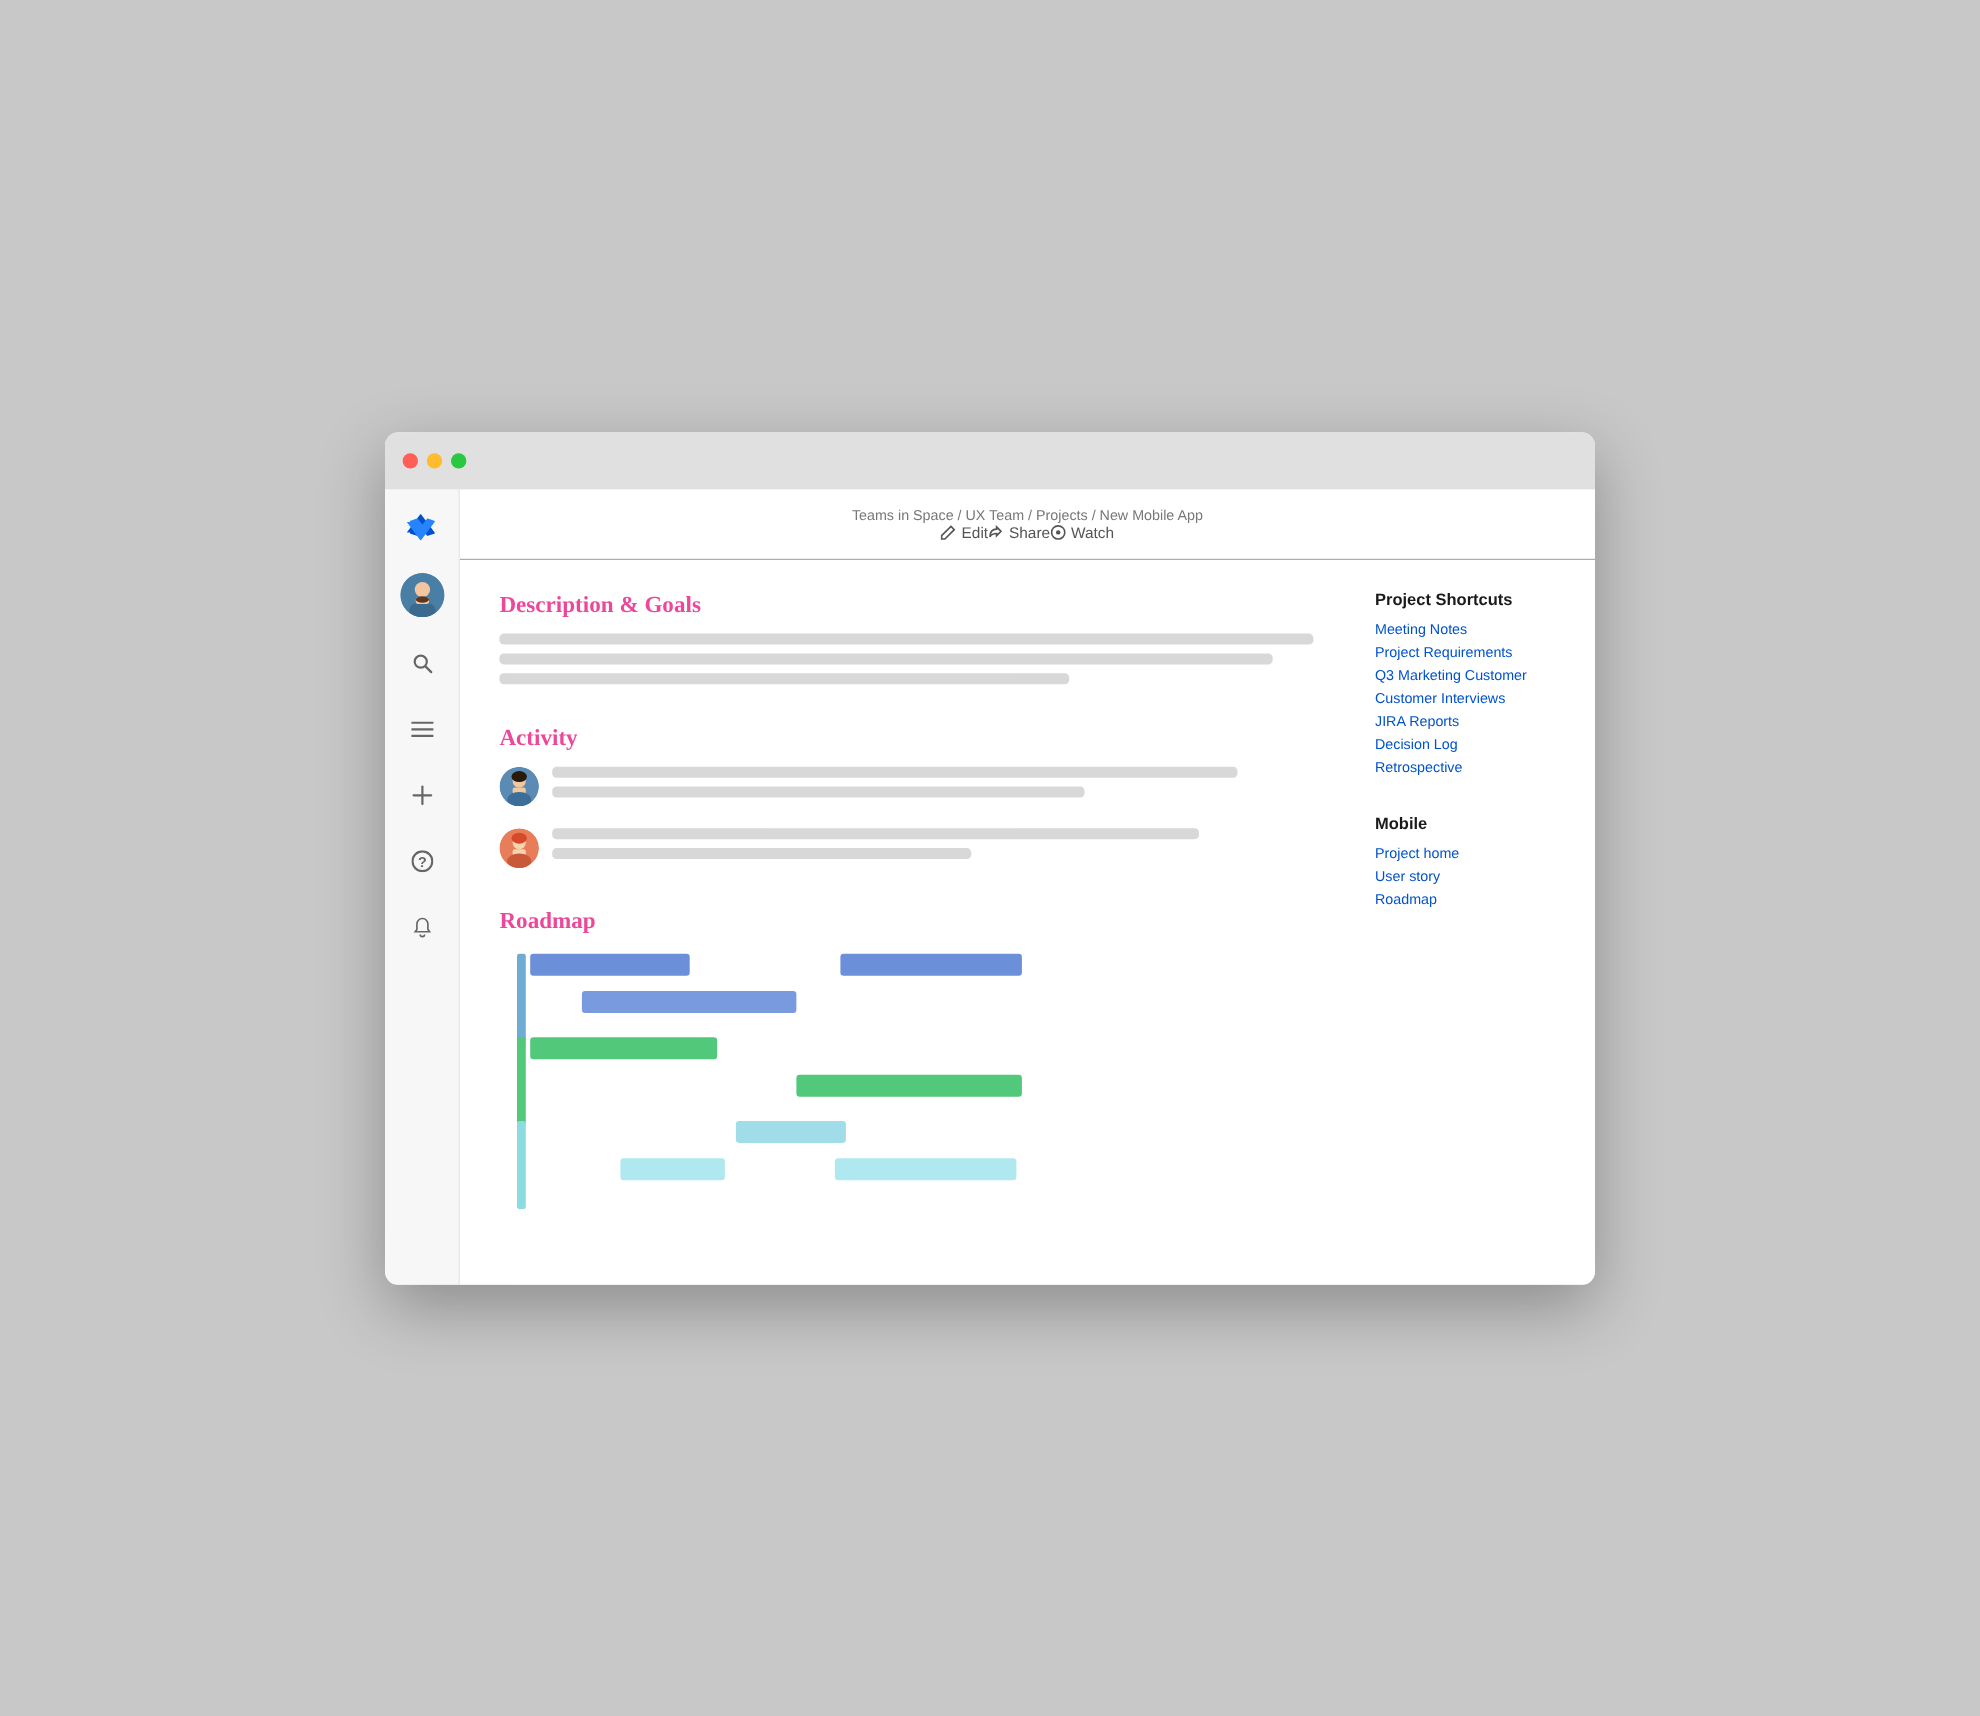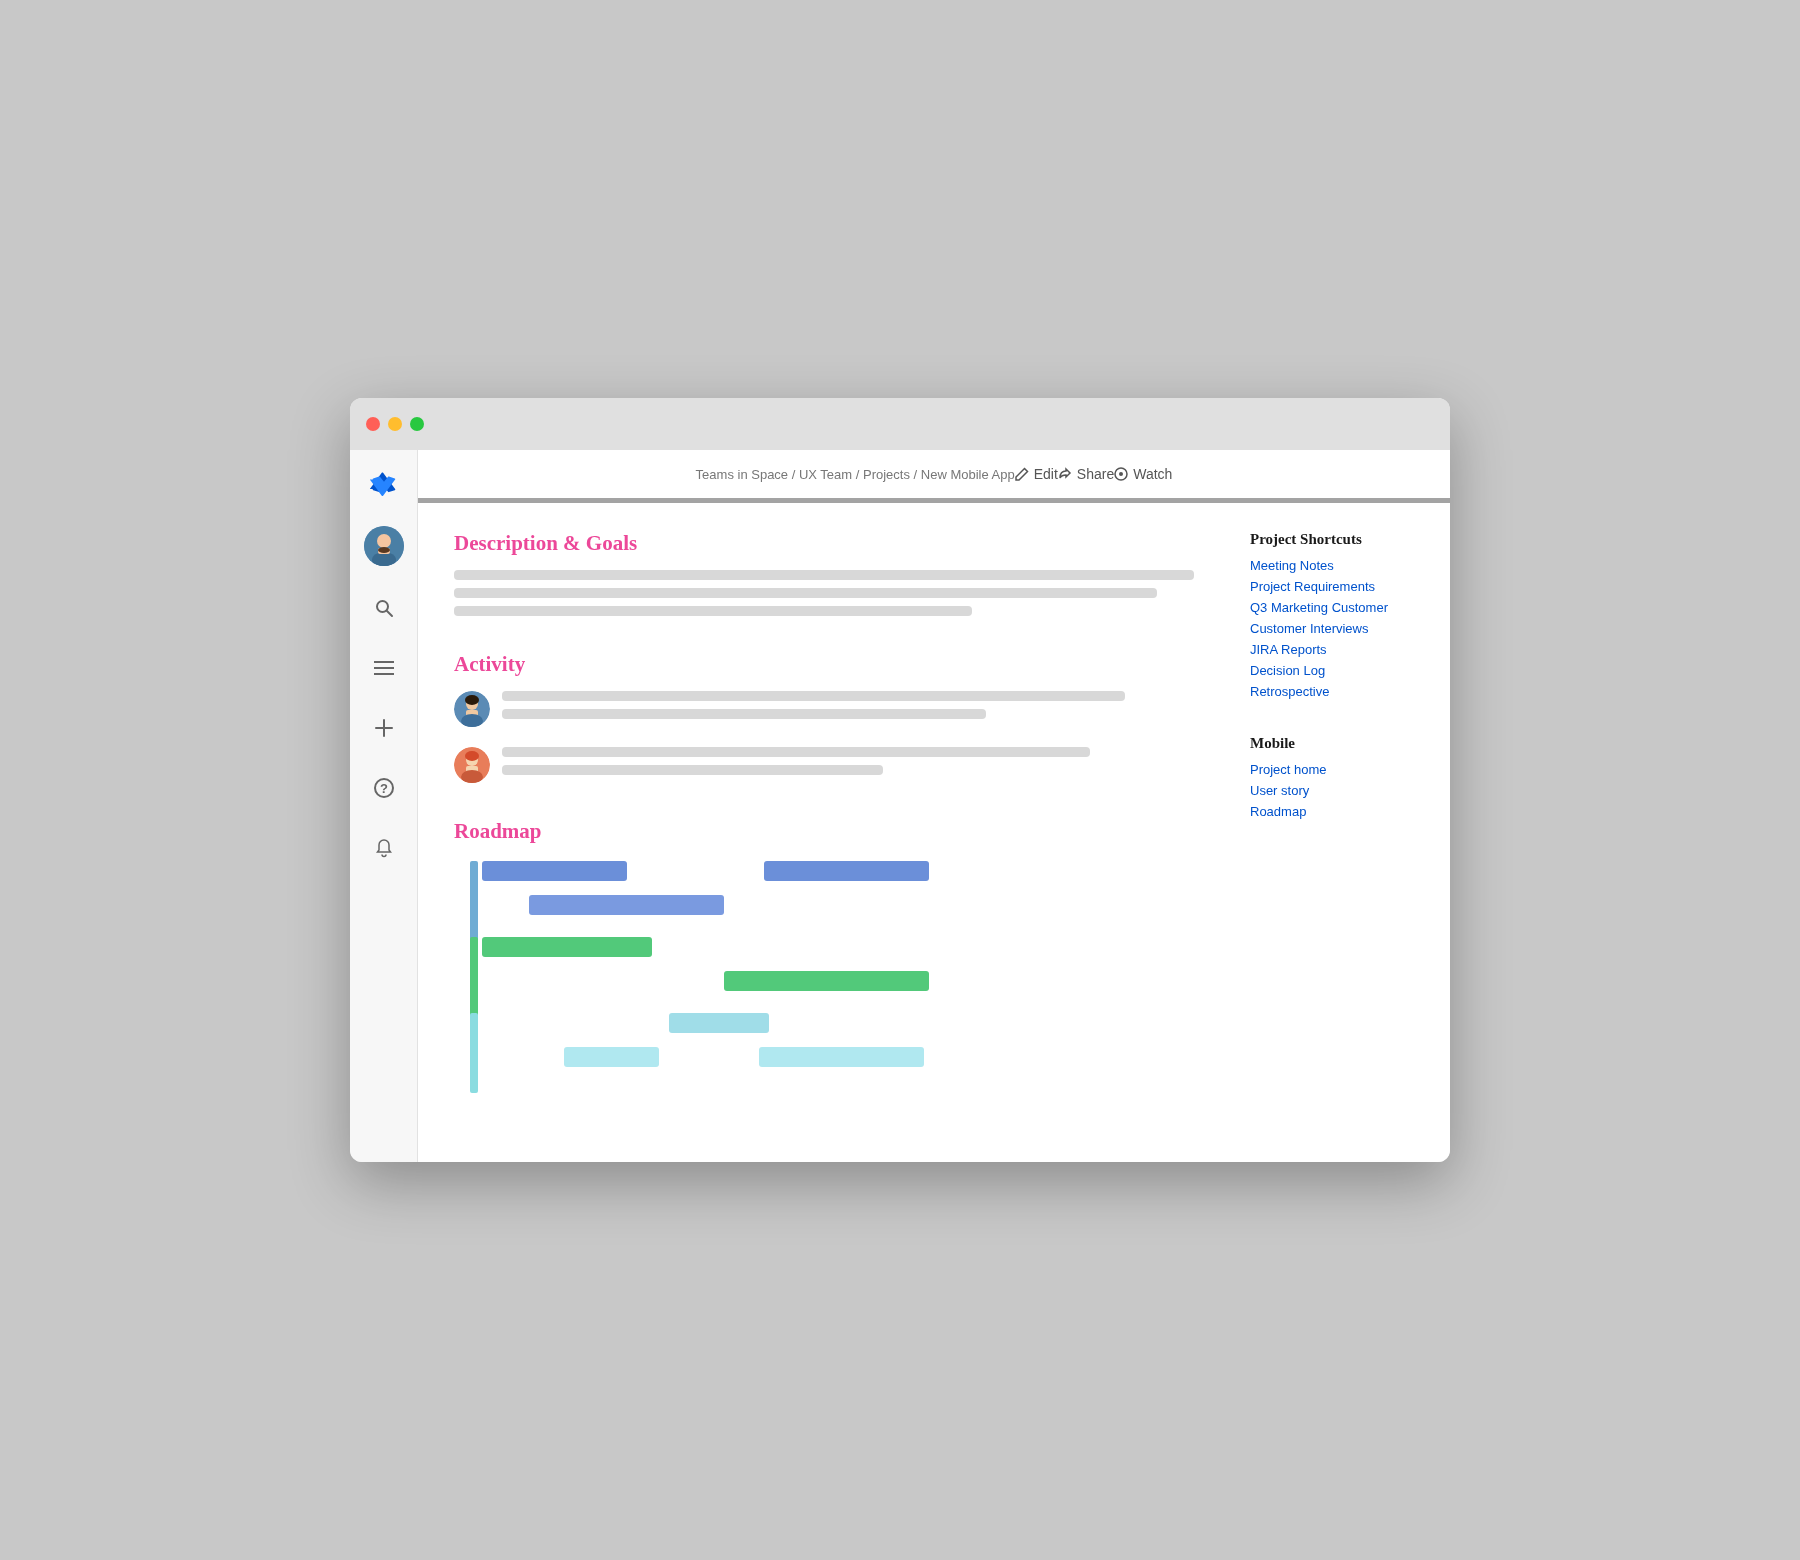--- a/index.html
+++ b/index.html
@@ -71,23 +71,24 @@
       justify-content: center;
     }
     .main-content {
       flex: 1;
       background: #ffffff;
       overflow-y: auto;
     }
     .topbar {
       display: flex;
       align-items: center;
-      justify-content: center;
+      justify-content: flex-end;
       padding: 16px 32px;
-      border-bottom: 5px solid #a3a3a3;
+      border-bottom: 1px solid #a3a3a3;
+      flex-direction: column;
     }
     .breadcrumb {
       color: #777;
       font-size: 13px;
     }
     .topbar-actions {
       display: flex;
       align-items: center;
     }
     .action-btn {
@@ -145,21 +146,20 @@
       border-radius: 50%;
       flex-shrink: 0;
       overflow: hidden;
     }
     .activity-lines { flex: 1; }
     .sidebar-section-title {
       font-size: 15px;
       font-weight: 700;
       color: #1a1a1a;
       margin-bottom: 10px;
-      font-family: Liberation Serif, serif;
     }
     .sidebar-link {
       display: block;
       color: #0052cc;
       font-size: 13px;
       text-decoration: none;
       margin-bottom: 6px;
       cursor: pointer;
     }
     .sidebar-section { margin-bottom: 36px; }

